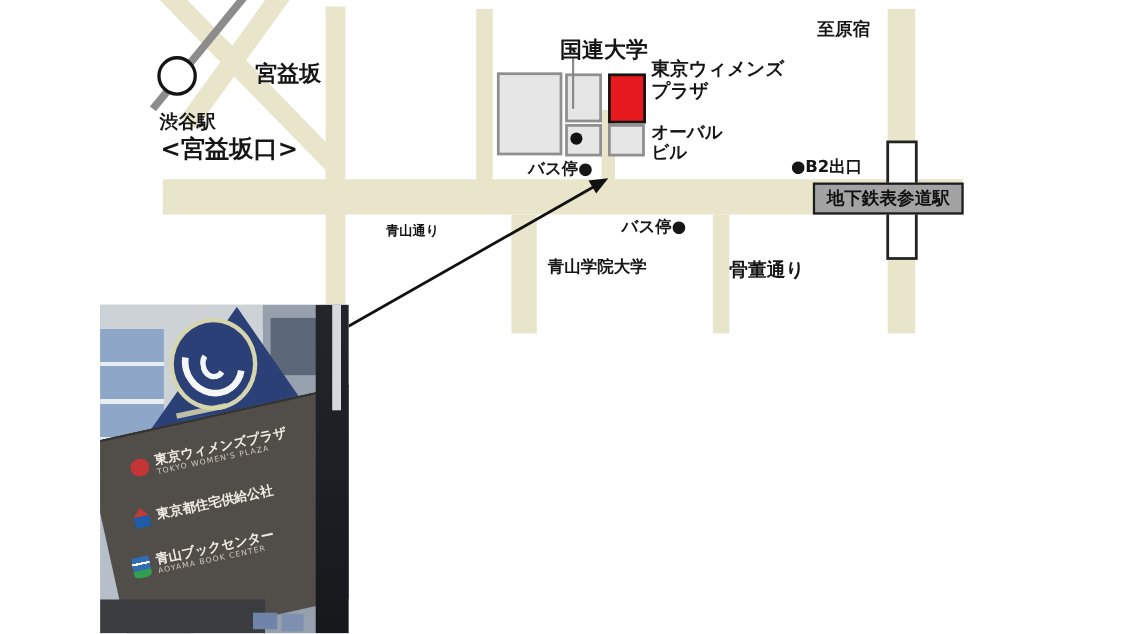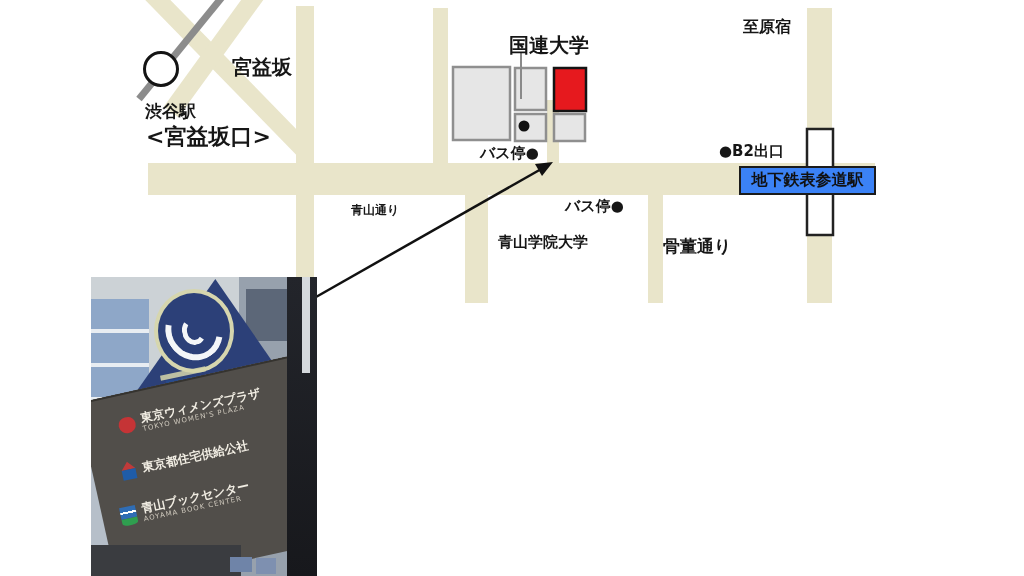--- a/index.html
+++ b/index.html
@@ -1,20 +1,20 @@
 <!DOCTYPE html>
 <html><head>
 <meta charset="utf-8">
 <style>
   html,body{margin:0;padding:0;background:#fff;}
   #canvas{position:relative;width:1024px;height:576px;background:#ffffff;overflow:hidden;
           font-family:"DejaVu Sans",sans-serif;}
   #mapsvg{position:absolute;left:0;top:0;}
   .lbl{position:absolute;color:#161616;font-weight:600;line-height:1.18;white-space:pre;}
-  .omote-box{position:absolute;left:739px;top:166px;width:137px;height:29px;background:#3b82f6;
+  .omote-box{position:absolute;left:739px;top:166px;width:137px;height:29px;background:#a3a3a3;
              border:2px solid #1b1b1b;box-sizing:border-box;display:flex;align-items:center;
              justify-content:center;font-size:16px;font-weight:700;color:#111;white-space:nowrap;}
   
   #photo{position:absolute;left:91px;top:277px;width:226px;height:299px;overflow:hidden;
          background:#b6bfc9;}
   .ph{position:absolute;}
   #ph-wall{left:0;top:0;width:165px;height:125px;background:#ccd2d6;}
   #ph-glass{left:0;top:22px;width:58px;height:160px;
             background:repeating-linear-gradient(180deg,#8ea7c8 0 30px,#e8edf2 30px 34px);}
   #ph-rightbldg{left:148px;top:0;width:78px;height:299px;background:#97a1ad;}
@@ -92,20 +92,22 @@
     <rect x="807" y="129" width="26" height="106" fill="#ffffff" stroke="#222222" stroke-width="2.5"></rect>
 
     <line x1="316" y1="297" x2="543" y2="168" stroke="#111111" stroke-width="2.5"></line>
     <polygon points="553,162 542,176 535,164" fill="#111111"></polygon>
   </svg>
 
   <div class="lbl" style="left:232px;top:56px;font-size:20px;">宮益坂</div>
   <div class="lbl" style="left:145px;top:101px;font-size:17px;">渋谷駅</div>
   <div class="lbl" style="left:146px;top:124px;font-size:22px;">&lt;宮益坂口&gt;</div>
   <div class="lbl" style="left:509px;top:34px;font-size:20px;">国連大学</div>
+  <div class="lbl" style="left:592px;top:53px;font-size:17px;font-weight:700;"><span style="display:block">東京ウィメンズ</span><span style="display:block">プラザ</span></div>
+  <div class="lbl" style="left:592px;top:111px;font-size:16px;"><span style="display:block">オーバル</span><span style="display:block">ビル</span></div>
   <div class="lbl" style="left:480px;top:145px;font-size:15px;">バス停●</div>
   <div class="lbl" style="left:743px;top:18px;font-size:16px;">至原宿</div>
   <div class="lbl" style="left:719px;top:143px;font-size:15px;text-align:right;">●B2出口</div>
   <div class="omote-box">地下鉄表参道駅</div>
   <div class="lbl" style="left:351px;top:203px;font-size:12px;">青山通り</div>
   <div class="lbl" style="left:565px;top:198px;font-size:15px;">バス停●</div>
   <div class="lbl" style="left:498px;top:234px;font-size:15px;">青山学院大学</div>
   <div class="lbl" style="left:663px;top:236px;font-size:17px;">骨董通り</div>
 
   <div id="photo">

